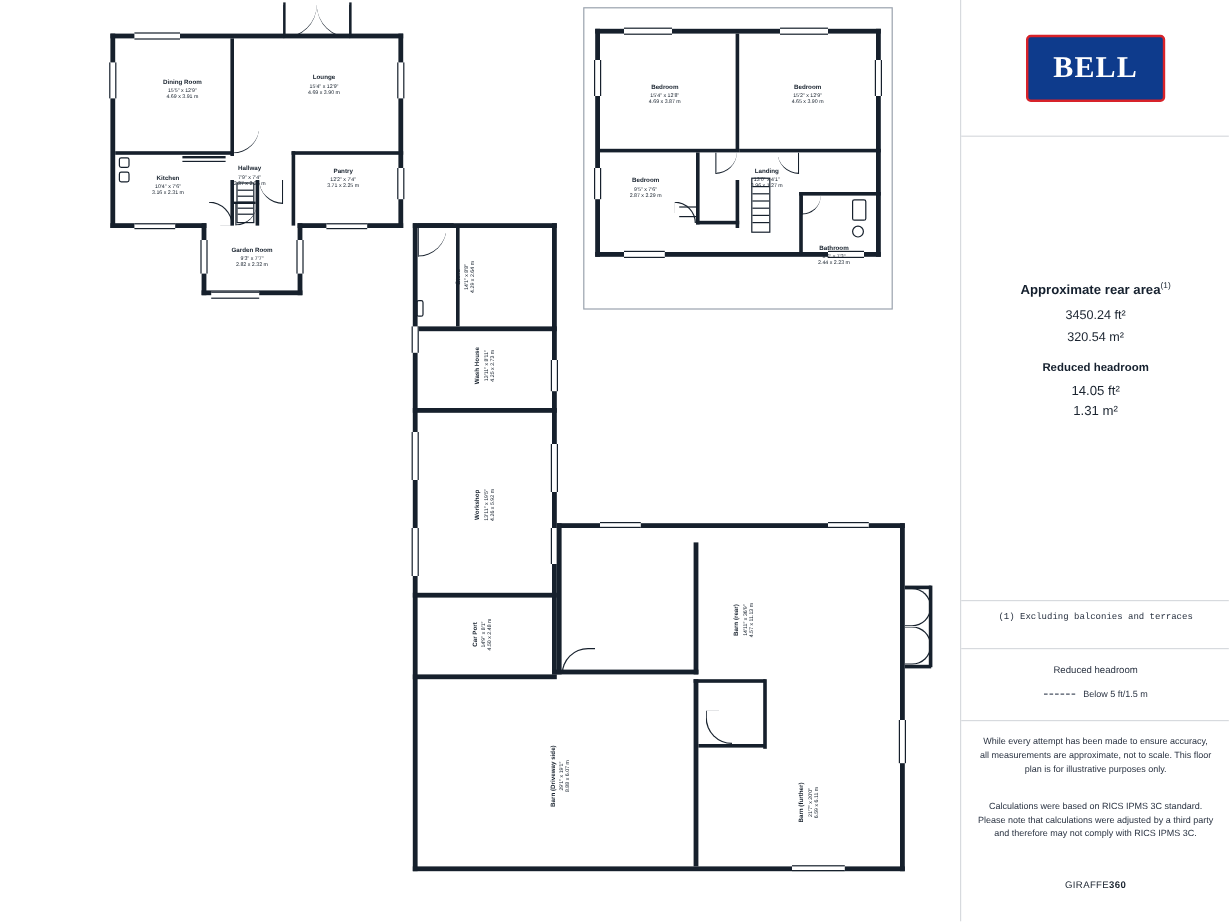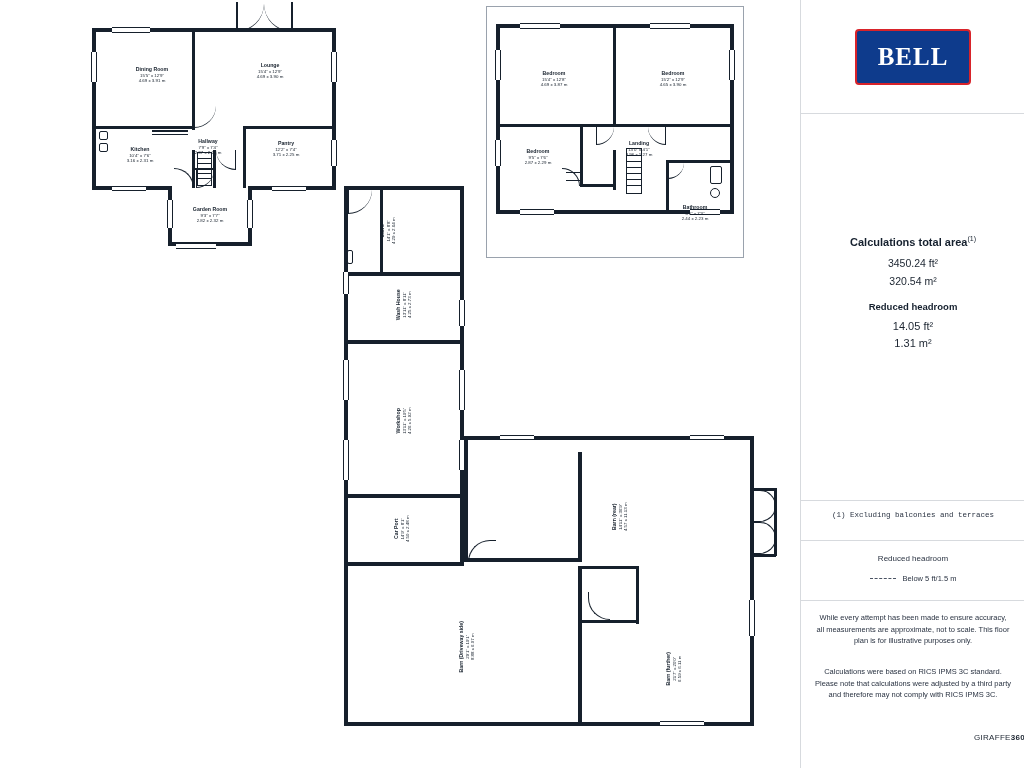--- a/index.html
+++ b/index.html
@@ -300,21 +300,21 @@
   <div class="panel">
     <div class="logo-wrap">
       <div class="logo">
         <span>BELL</span>
       </div>
     </div>
     <div class="sep" style="top:113px;"></div>
 
     <div class="area-block">
       <div class="area-title">
-        <span>Calculations total area</span><sup>(1)</sup>
+        <span>Approximate rear area</span><sup>(1)</sup>
       </div>
       <div class="area-val">3450.24 ft²</div>
       <div class="area-val">320.54 m²</div>
       <div class="rh-title">Reduced headroom</div>
       <div class="rh-val">14.05 ft²</div>
       <div class="rh-val">1.31 m²</div>
     </div>
 
     <div class="sep" style="top:500px;"></div>
     <div class="note-small" style="top:511px;">(1) Excluding balconies and terraces</div>
@@ -325,18 +325,18 @@
       <div class="legend-row">
         <span class="dash"></span>
         <span>Below 5 ft/1.5 m</span>
       </div>
     </div>
 
     <div class="sep" style="top:600px;"></div>
     <div class="disclaimer" style="top:612px;">While every attempt has been made to ensure accuracy, all measurements are approximate, not to scale. This floor plan is for illustrative purposes only.</div>
     <div class="disclaimer" style="top:666px;">Calculations were based on RICS IPMS 3C standard. Please note that calculations were adjusted by a third party and therefore may not comply with RICS IPMS 3C.</div>
 
-    <div class="brand" style="top:733px;text-align:right;">
+    <div class="brand" style="top:733px;">
       <span>GIRAFFE</span><b>360</b>
     </div>
   </div>
 
 </div>
 
 </body></html>

